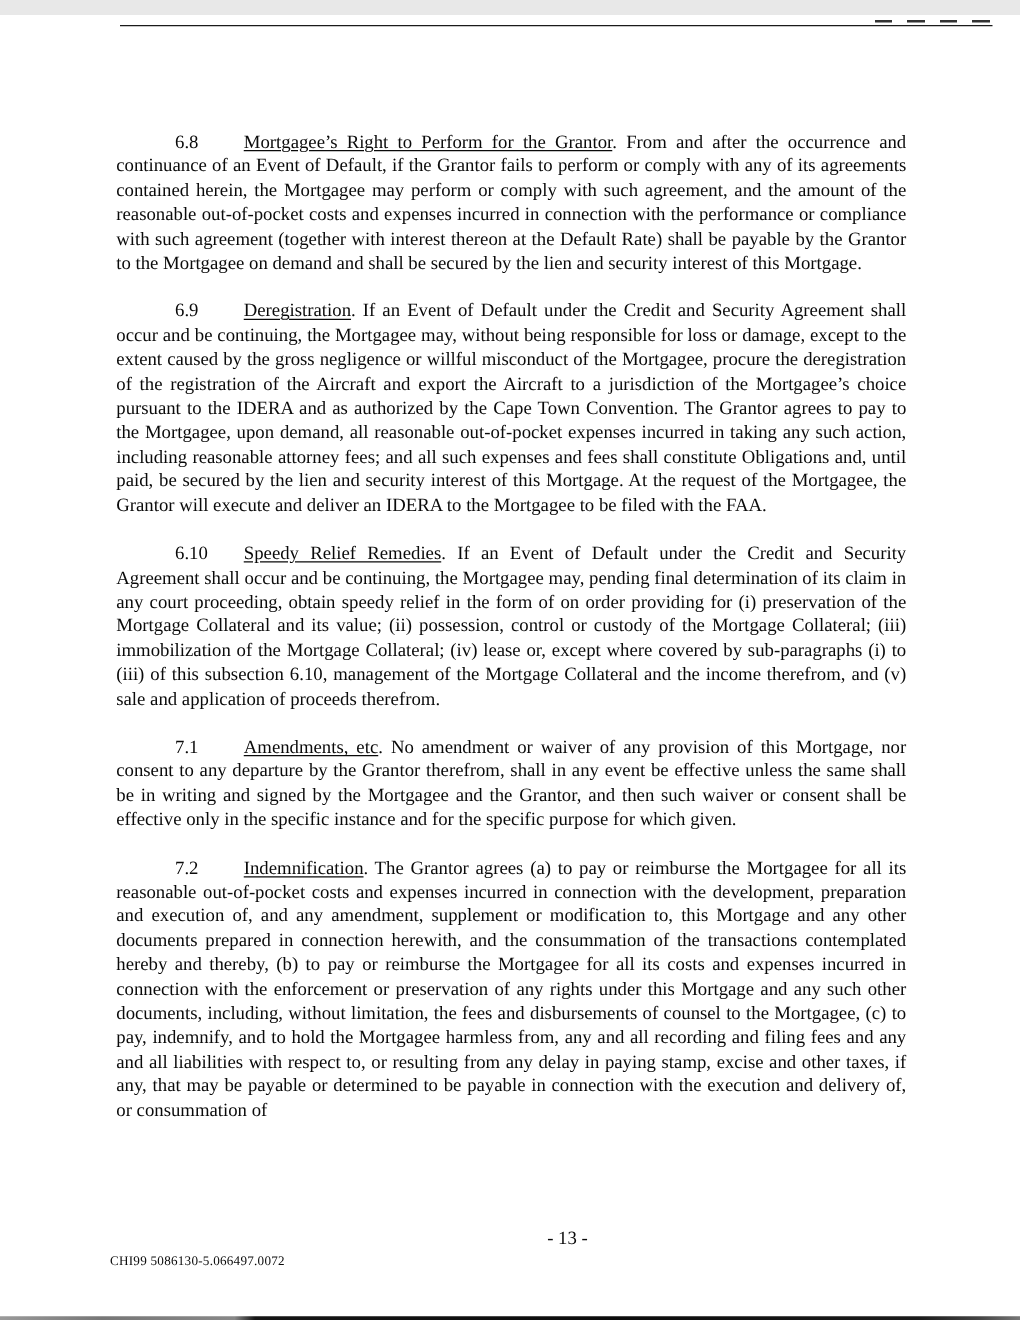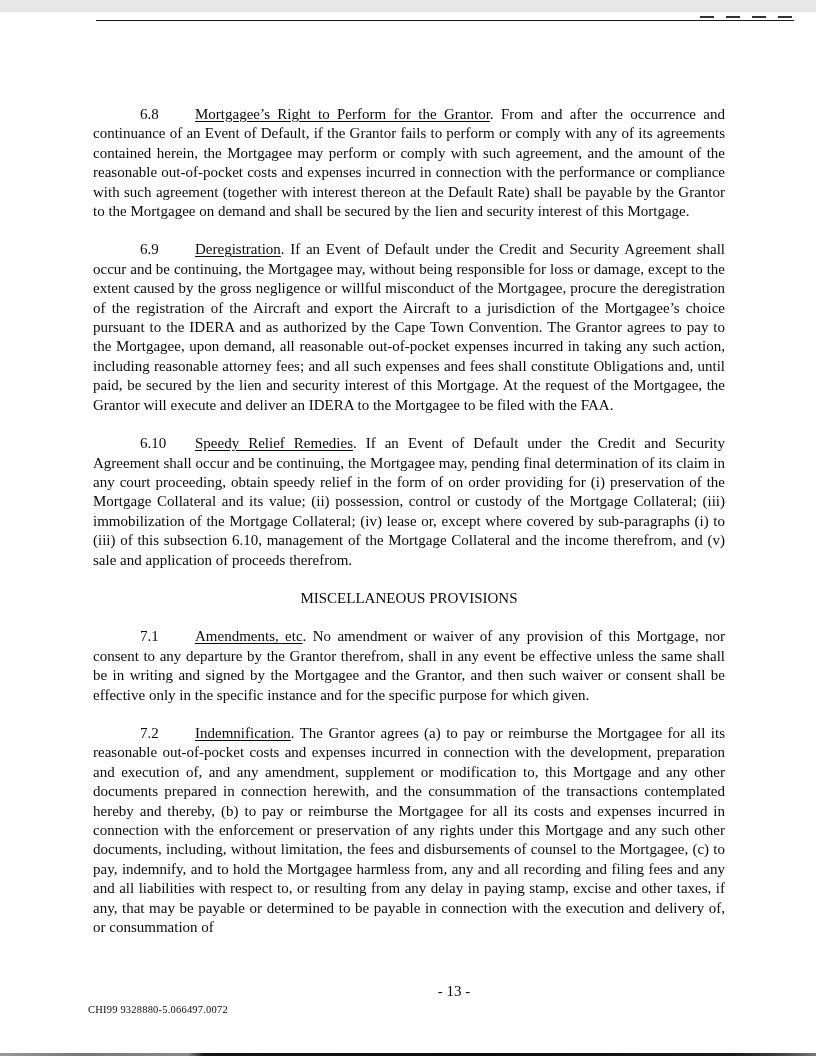--- a/index.html
+++ b/index.html
@@ -107,31 +107,30 @@
 
     <p class="para">
       <span class="pnum">6.9</span><span class="pheading">Deregistration</span><span>.  If an Event of Default under the Credit and Security Agreement shall occur and be continuing, the Mortgagee may, without being responsible for loss or damage, except to the extent caused by the gross negligence or willful misconduct of the Mortgagee, procure the deregistration of the registration of the Aircraft and export the Aircraft to a jurisdiction of the Mortgagee’s choice pursuant to the IDERA and as authorized by the Cape Town Convention.  The Grantor agrees to pay to the Mortgagee, upon demand, all reasonable out-of-pocket expenses incurred in taking any such action, including reasonable attorney fees; and all such expenses and fees shall constitute Obligations and, until paid, be secured by the lien and security interest of this Mortgage.  At the request of the Mortgagee, the Grantor will execute and deliver an IDERA to the Mortgagee to be filed with the FAA.</span>
     </p>
 
     <p class="para">
       <span class="pnum">6.10</span><span class="pheading">Speedy Relief Remedies</span><span>.  If an Event of Default under the Credit and Security Agreement shall occur and be continuing, the Mortgagee may, pending final determination of its claim in any court proceeding, obtain speedy relief in the form of on order providing for (i) preservation of the Mortgage Collateral and its value; (ii) possession, control or custody of the Mortgage Collateral; (iii) immobilization of the Mortgage Collateral; (iv) lease or, except where covered by sub-paragraphs (i) to (iii) of this subsection 6.10, management of the Mortgage Collateral and the income therefrom, and (v) sale and application of proceeds therefrom.</span>
     </p>
 
     <div class="section-heading">
-      <div>MISCELLANEOUS PROVISIONS</div>
     </div>
 
     <p class="para">
       <span class="pnum">7.1</span><span class="pheading">Amendments, etc</span><span>.  No amendment or waiver of any provision of this Mortgage, nor consent to any departure by the Grantor therefrom, shall in any event be effective unless the same shall be in writing and signed by the Mortgagee and the Grantor, and then such waiver or consent shall be effective only in the specific instance and for the specific purpose for which given.</span>
     </p>
 
     <p class="para">
       <span class="pnum">7.2</span><span class="pheading">Indemnification</span><span>.  The Grantor agrees (a) to pay or reimburse the Mortgagee for all its reasonable out-of-pocket costs and expenses incurred in connection with the development, preparation and execution of, and any amendment, supplement or modification to, this Mortgage and any other documents prepared in connection herewith, and the consummation of the transactions contemplated hereby and thereby, (b) to pay or reimburse the Mortgagee for all its costs and expenses incurred in connection with the enforcement or preservation of any rights under this Mortgage and any such other documents, including, without limitation, the fees and disbursements of counsel to the Mortgagee, (c) to pay, indemnify, and to hold the Mortgagee harmless from, any and all recording and filing fees and any and all liabilities with respect to, or resulting from any delay in paying stamp, excise and other taxes, if any, that may be payable or determined to be payable in connection with the execution and delivery of, or consummation of</span>
     </p>
 
   </div>
 
   <div class="page-number">- 13 -</div>
-  <div class="footer-id">CHI99 9328880-5.066497.0072</div>
+  <div class="footer-id">CHI99 5086130-5.066497.0072</div>
 
   <div class="scan-bar-bottom"></div>
 
 </div>
 
 </body></html>

